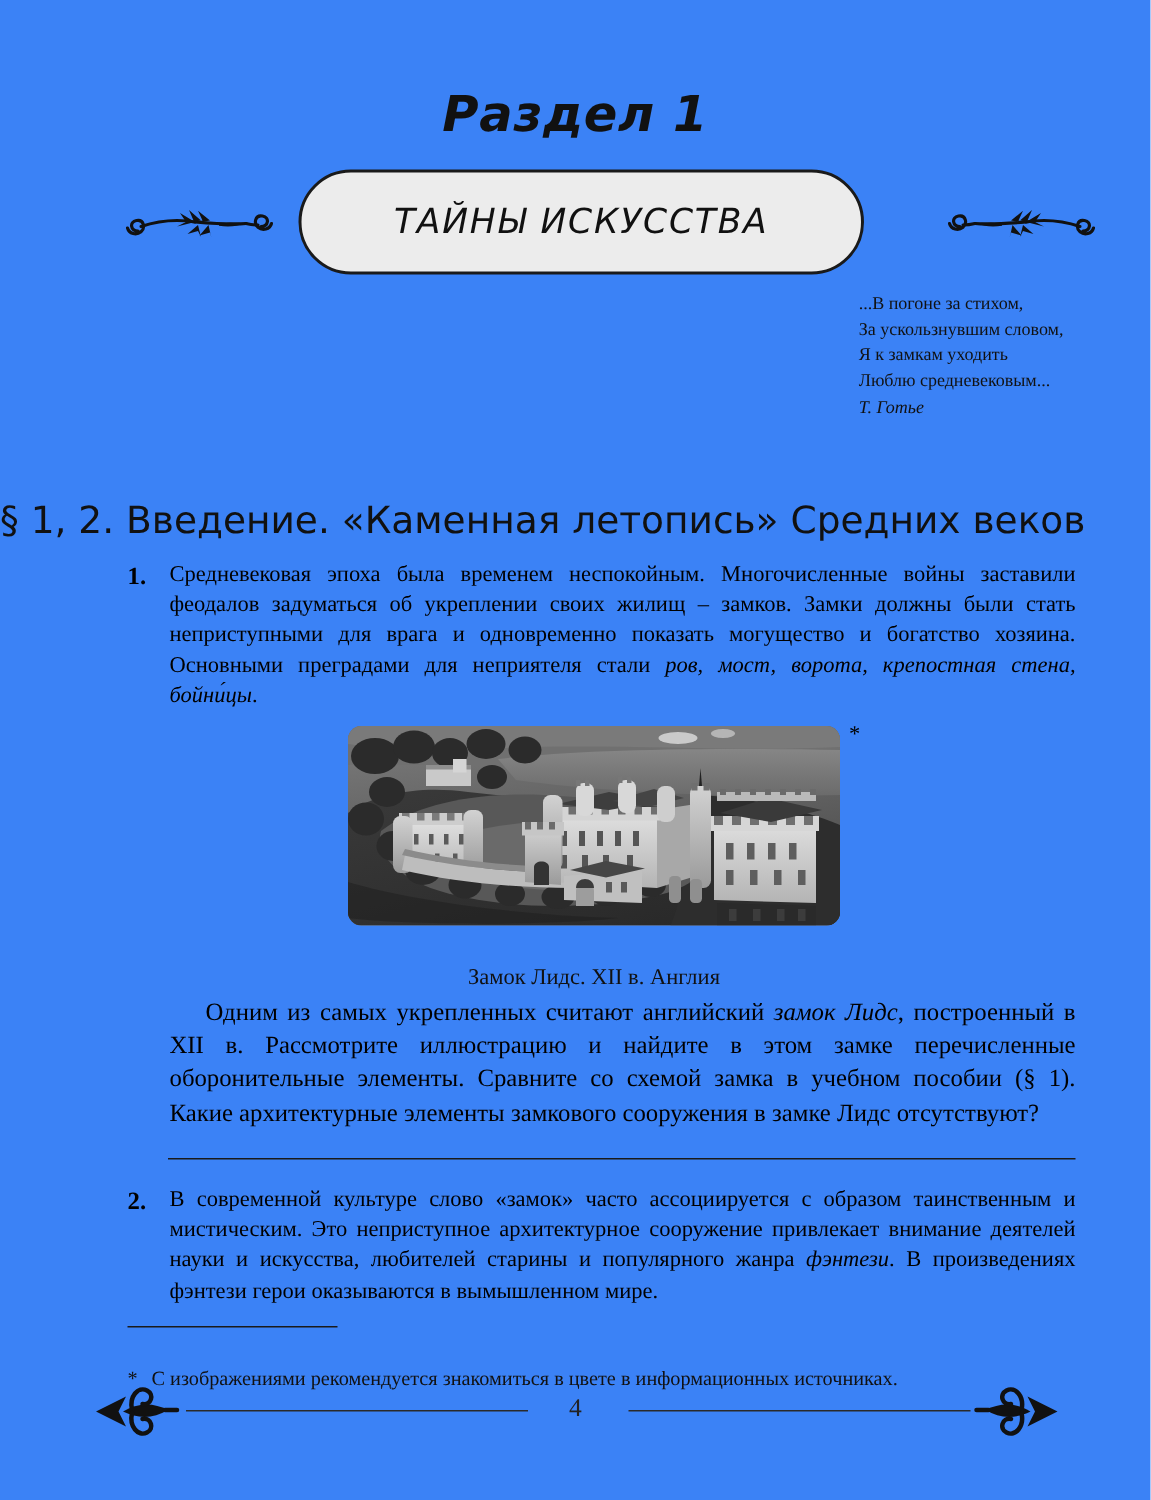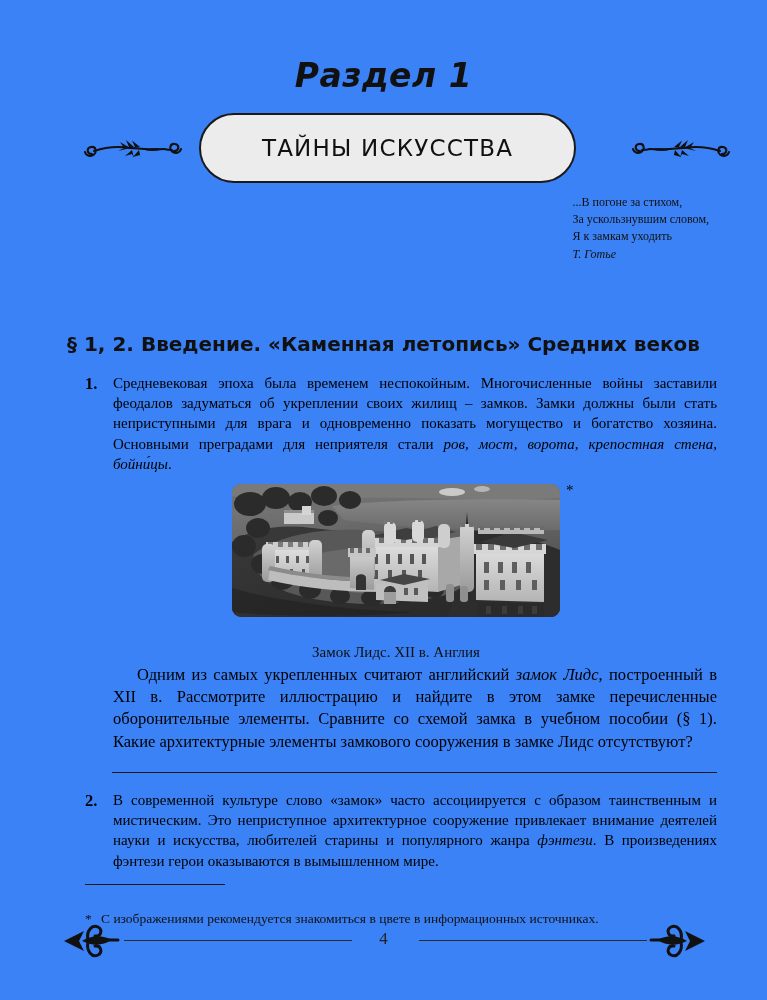--- a/index.html
+++ b/index.html
@@ -51,20 +51,21 @@
     box-sizing: border-box;
     border: 2.5px solid #1a1a1a;
     border-radius: 36px;
     background: #ececec;
     display: flex;
     align-items: center;
     justify-content: center;
   }
   .title-text {
     font-family: "DejaVu Sans", sans-serif;
+    font-style: italic;
     font-size: 23px;
     line-height: 1.16;
     letter-spacing: 1.2px;
     text-align: left;
     color: #111111;
   }
   .ornament-left {
     position: absolute;
     left: 84px;
     top: 22px;
@@ -89,24 +90,24 @@
     font-style: italic;
     margin-top: 1px;
   }
 
   
   .para-heading {
     position: absolute;
     top: 332px;
     left: 0;
     width: 767px;
-    text-align: center;
+    text-align: left;
     font-family: "DejaVu Sans", sans-serif;
-    font-weight: bold;
-    font-size: 20px;
+    font-weight: normal;
+    font-size: 25px;
     color: #111;
   }
 
   
   .item {
     position: absolute;
     left: 85px;
     width: 632px;
   }
   .item-num {
@@ -299,20 +300,21 @@
           </g>
         </g>
       </svg>
     </div>
   </div>
 
   <div class="epigraph">
     <div>...В погоне за стихом,</div>
     <div>За ускользнувшим словом,</div>
     <div>Я к замкам уходить</div>
+    <div>Люблю средневековым...</div>
     <div class="author">Т. Готье</div>
   </div>
 
   <div class="para-heading">§ 1, 2. Введение. «Каменная летопись» Средних веков</div>
 
   <div class="item" style="top:373px;">
     <div class="item-num">1.</div>
     <div class="item-body"><span>Средневековая эпоха была временем неспокойным. Многочисленные войны заставили феодалов задуматься об укреплении своих жилищ – замков. Замки должны были стать неприступными для врага и одновременно показать могущество и богатство хозяина. Основными преградами для неприятеля стали </span><i>ров, мост, ворота, крепостная стена, бойни́цы</i><span>.</span></div>
   </div>
 

